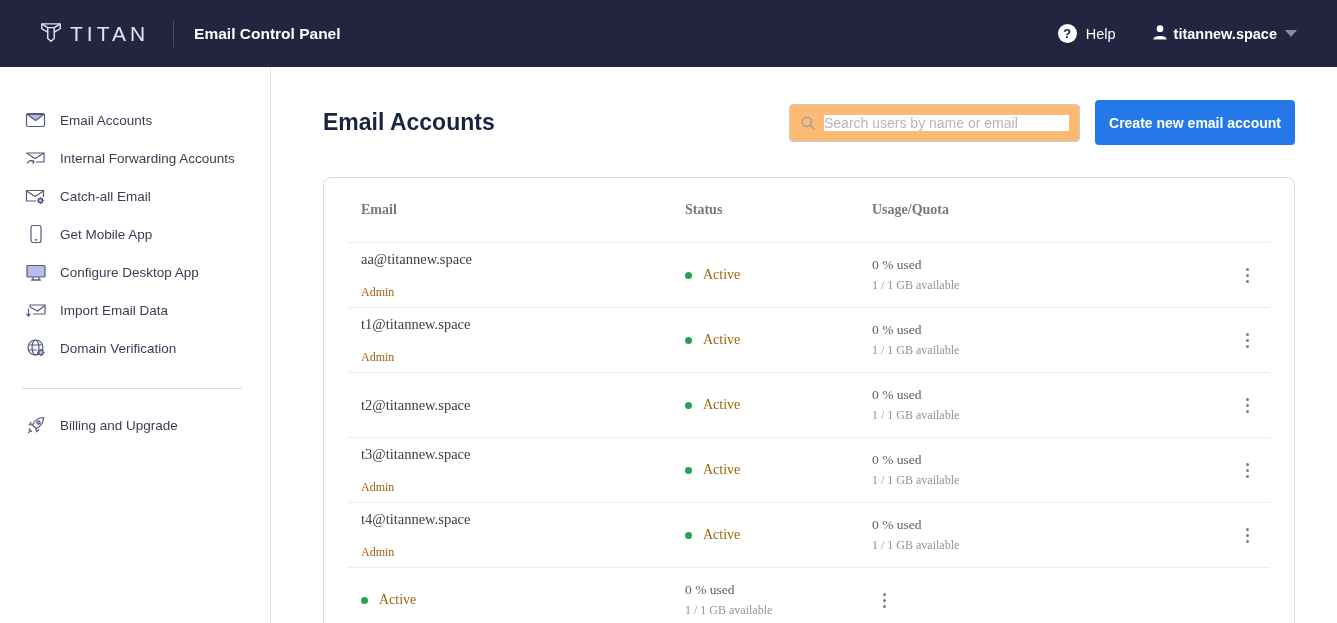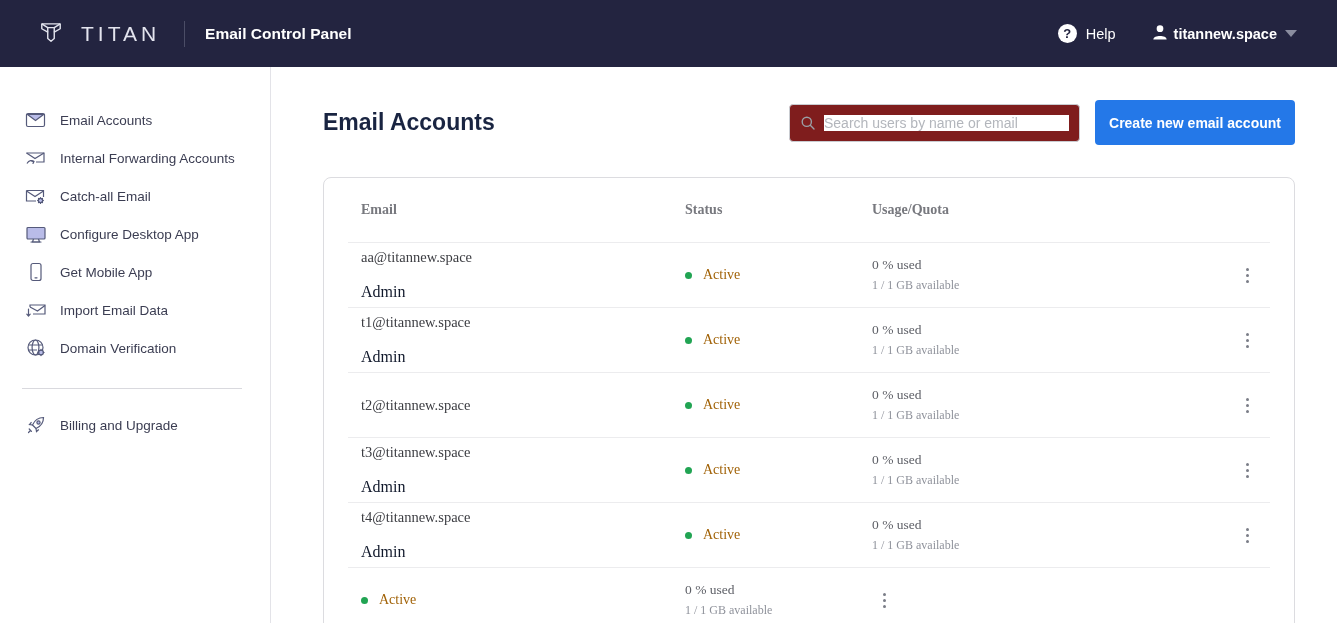--- a/index.html
+++ b/index.html
@@ -2,21 +2,21 @@
 <html><head>
 <meta charset="utf-8">
 <style>
   * { margin:0; padding:0; box-sizing:border-box; }
   html,body { width:1337px; height:623px; overflow:hidden; background:#fff;
     font-family:"Liberation Sans", sans-serif; }
 
   
   .topbar { height:67px; background:#232440; display:flex; align-items:center;
     padding:0 40px 0 38px; color:#fff; }
-  .brand { display:flex; align-items:center; gap:17px;justify-content:flex-end; }
+  .brand { display:flex; align-items:center; gap:6px;justify-content:flex-end; }
   .brand-name { font-size:21px; letter-spacing:4px; font-weight:300; color:#e3e4ee; }
   .topbar-sep { width:1px; height:26px; background:#4b4d66; margin:0 20px 0 24px; }
   .app-title { font-size:15.5px; font-weight:bold; color:#fff; }
   .topbar-right { margin-left:auto; display:flex; align-items:center; gap:34px; }
   .help { display:flex; align-items:center; gap:9px; cursor:pointer; }
   .help-circle { width:19px; height:19px; border-radius:50%; background:#fff; color:#232440;
     font-size:13px; font-weight:bold; display:flex; align-items:center; justify-content:center; }
   .help-label { font-size:14.5px; color:#fff; }
   .account { display:flex; align-items:center; gap:4px; cursor:pointer; }
   .account-label { font-size:14.5px; font-weight:600; color:#fff; }
@@ -28,38 +28,38 @@
   .sidebar { width:263px; border-right:1px solid #e3e3e8; padding-top:34px; flex-shrink:0; }
   .side-item { display:flex; align-items:center; height:38px; padding-left:16px; cursor:pointer; }
   .side-item .icn { width:24px; display:flex; justify-content:center; margin-right:12px; }
   .side-label { font-size:13.5px; color:#3b3d52; }
   .side-divider { height:1px; background:#d9d9de; margin:21px 28px 17px 14px; }
 
   .main { flex:1; padding:33px 42px 0 52px; }
   .main-head { display:flex; align-items:center; }
   .page-title { font-size:23px; font-weight:bold; color:#192441; }
   .searchbox { margin-left:auto; width:291px; height:38px; border:1px solid #c9ccd1; border-radius:4px;
-    display:flex; align-items:center; padding:0 10px; background:#7f1d1d; }
+    display:flex; align-items:center; padding:0 10px; background:#fdba74; }
   .searchbox input { border:none; outline:none; flex:1; font-size:14px; color:#333;
     font-family:"Liberation Sans", sans-serif; margin-left:8px; }
   .searchbox input::placeholder { color:#b3b6bc; }
   .create-btn { margin-left:15px; width:200px; height:45px; background:#2478e8; border:none;
     border-radius:4px; color:#fff; font-size:14px; font-weight:bold; cursor:pointer;
     font-family:"Liberation Sans", sans-serif; }
 
   
   .card { margin-top:32px; border:1px solid #dcdce0; border-radius:8px; background:#fff; overflow:hidden; }
   .card-inner { margin:0 24px; }
   .t-row { display:grid; grid-template-columns:324px 187px 363px 24px 1fr; align-items:center;
     padding-left:13px; height:65px;font-family:Liberation Serif, serif; }
   .t-row.head { height:64px; }
   .t-row + .t-row { border-top:1px solid #ececee; }
   .col-head { font-size:14px; font-weight:bold; color:#77787e; }
   .email-cell .email { font-size:14.5px; color:#3c3d42; }
-  .email-cell .role { font-size:16px; color:#0f172a; margin-top:17px; }
+  .email-cell .role { font-size:12px; color:#a16207; margin-top:17px; }
   .email-cell .role:empty { display:none; }
   .status-cell { display:flex; align-items:center; gap:11px; }
   .dot { width:7px; height:7px; border-radius:50%; background:#21a453; }
   .status-text { font-size:14px; color:#a16207; }
   .usage-cell .used { font-size:13.5px; color:#5d5f66; }
   .usage-cell .avail { font-size:12px; color:#8f929b; margin-top:5px; }
   .kebab { display:flex; flex-direction:column; gap:3px; align-items:center; cursor:pointer;
     width:24px; padding:4px 0; }
   .kebab span { width:3px; height:3px; border-radius:50%; background:#7a7d87; }
 </style>
@@ -131,37 +131,37 @@
           <path d="M1.5 4 L10 9.5 L18.5 4"></path>
           <circle cx="15.5" cy="13.5" r="2.2" fill="#b9bce8"></circle>
           <path d="M15.5 10.6 V11.3 M15.5 15.7 V16.4 M12.6 13.5 H13.3 M17.7 13.5 H18.4 M13.5 11.5 L14 12 M17.5 15.5 L17 15 M13.5 15.5 L14 15 M17.5 11.5 L17 12" stroke-linecap="round"></path>
         </svg>
       </span>
       <span class="side-label">Catch-all Email</span>
     </div>
 
     <div class="side-item">
       <span class="icn">
+        <svg width="14" height="20" viewBox="0 0 14 20" fill="none" stroke="#555a7a" stroke-width="1.2">
+          <rect x="2" y="1.5" width="10" height="17" rx="2"></rect>
+          <path d="M6 15.8 H8" stroke-linecap="round"></path>
+        </svg>
+      </span>
+      <span class="side-label">Get Mobile App</span>
+    </div>
+
+    <div class="side-item">
+      <span class="icn">
         <svg width="22" height="19" viewBox="0 0 22 19" fill="none" stroke="#555a7a" stroke-width="1.2">
           <rect x="2" y="2.5" width="18" height="11.5" rx="1" fill="#b9bce8"></rect>
           <path d="M8.5 14 L7.5 17 H14.5 L13.5 14"></path>
           <path d="M6 17 H16" stroke-linecap="round"></path>
         </svg>
       </span>
       <span class="side-label">Configure Desktop App</span>
-    </div>
-
-    <div class="side-item">
-      <span class="icn">
-        <svg width="14" height="20" viewBox="0 0 14 20" fill="none" stroke="#555a7a" stroke-width="1.2">
-          <rect x="2" y="1.5" width="10" height="17" rx="2"></rect>
-          <path d="M6 15.8 H8" stroke-linecap="round"></path>
-        </svg>
-      </span>
-      <span class="side-label">Get Mobile App</span>
     </div>
 
     <div class="side-item">
       <span class="icn">
         <svg width="22" height="19" viewBox="0 0 22 19" fill="none" stroke="#555a7a" stroke-width="1.2">
           <path d="M5 6 V4 H20 V13 H8"></path>
           <path d="M5 6 L12.5 10 L20 4.5"></path>
           <path d="M3.5 8 V15 M3.5 15 L1.8 13.2 M3.5 15 L5.2 13.2" stroke-linecap="round"></path>
         </svg>
       </span>

